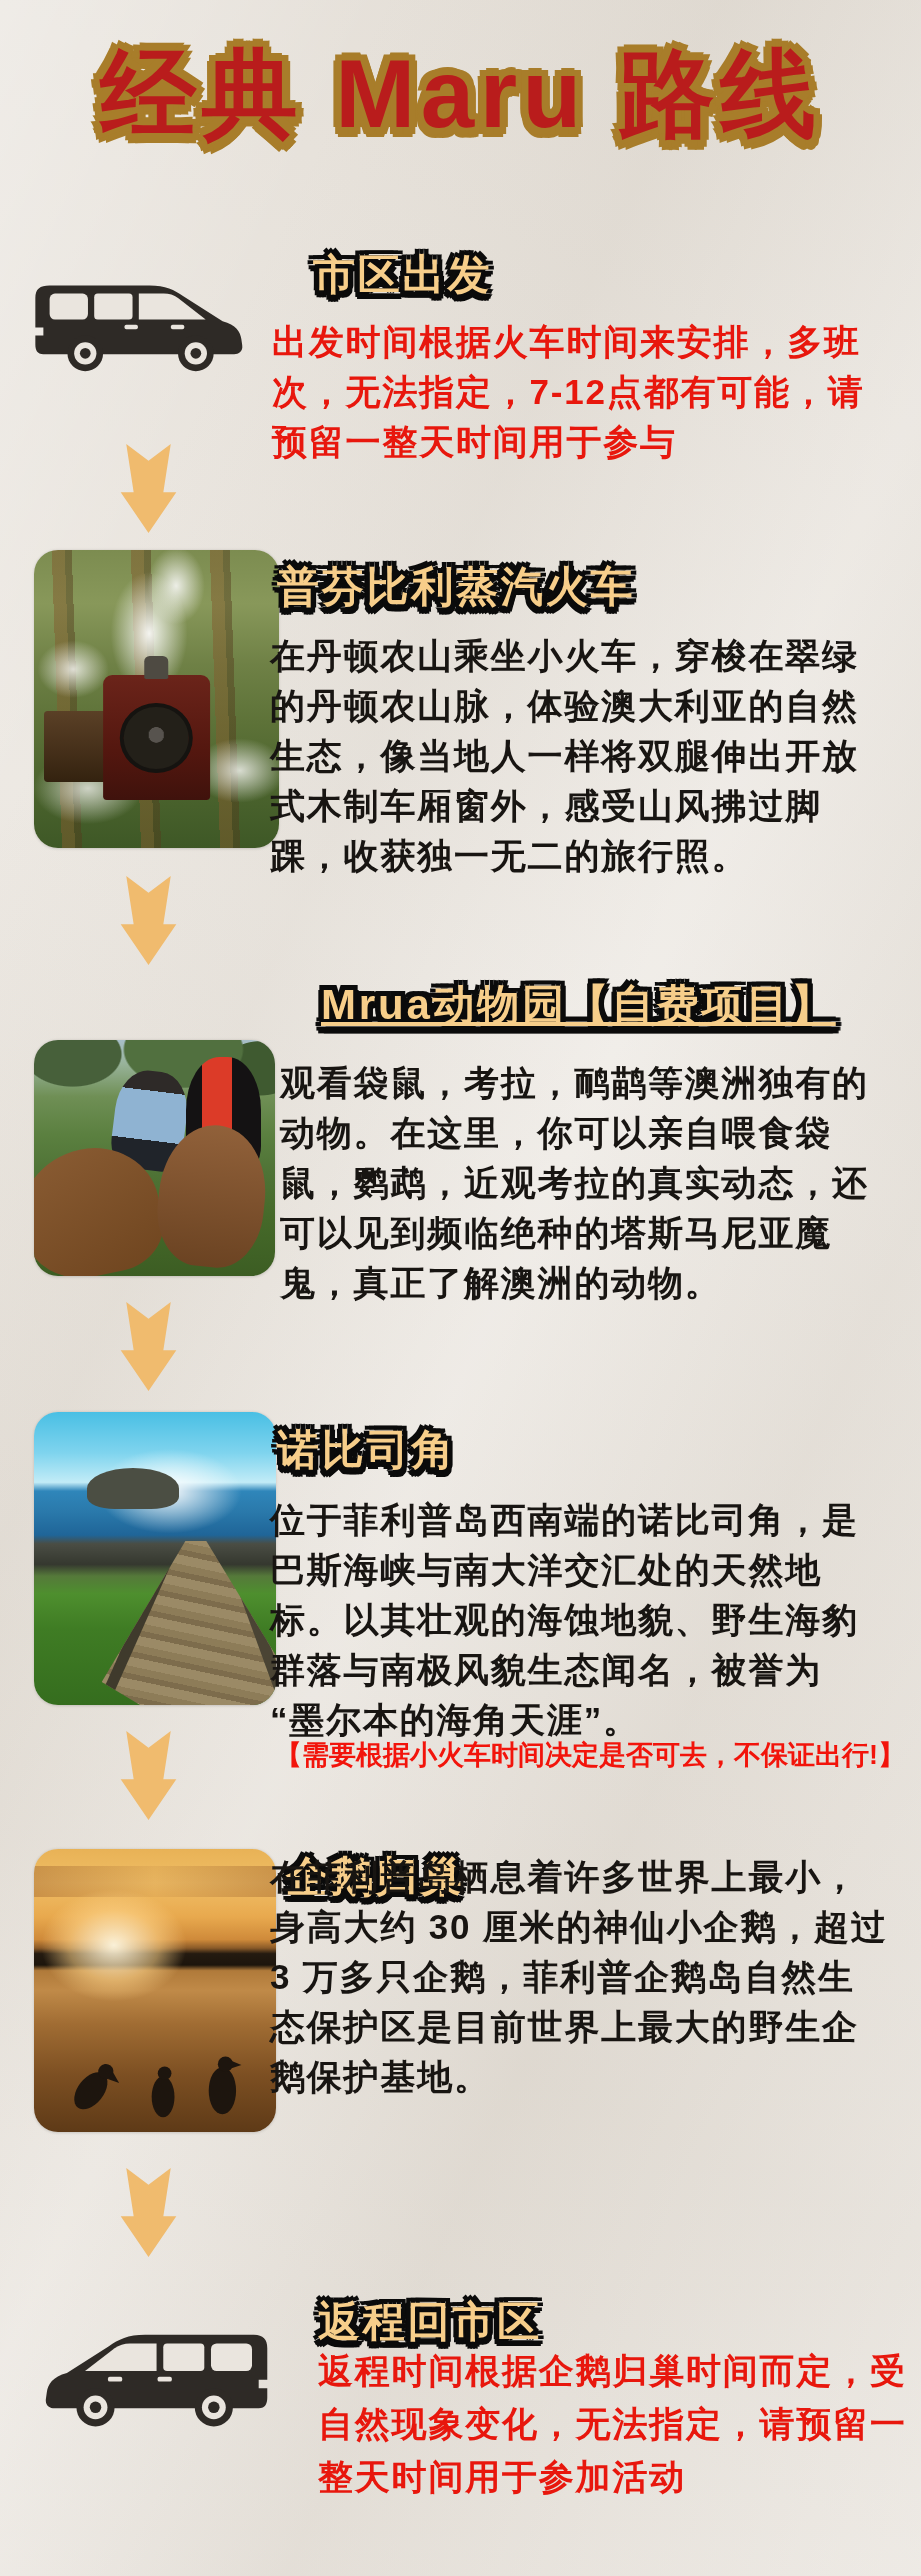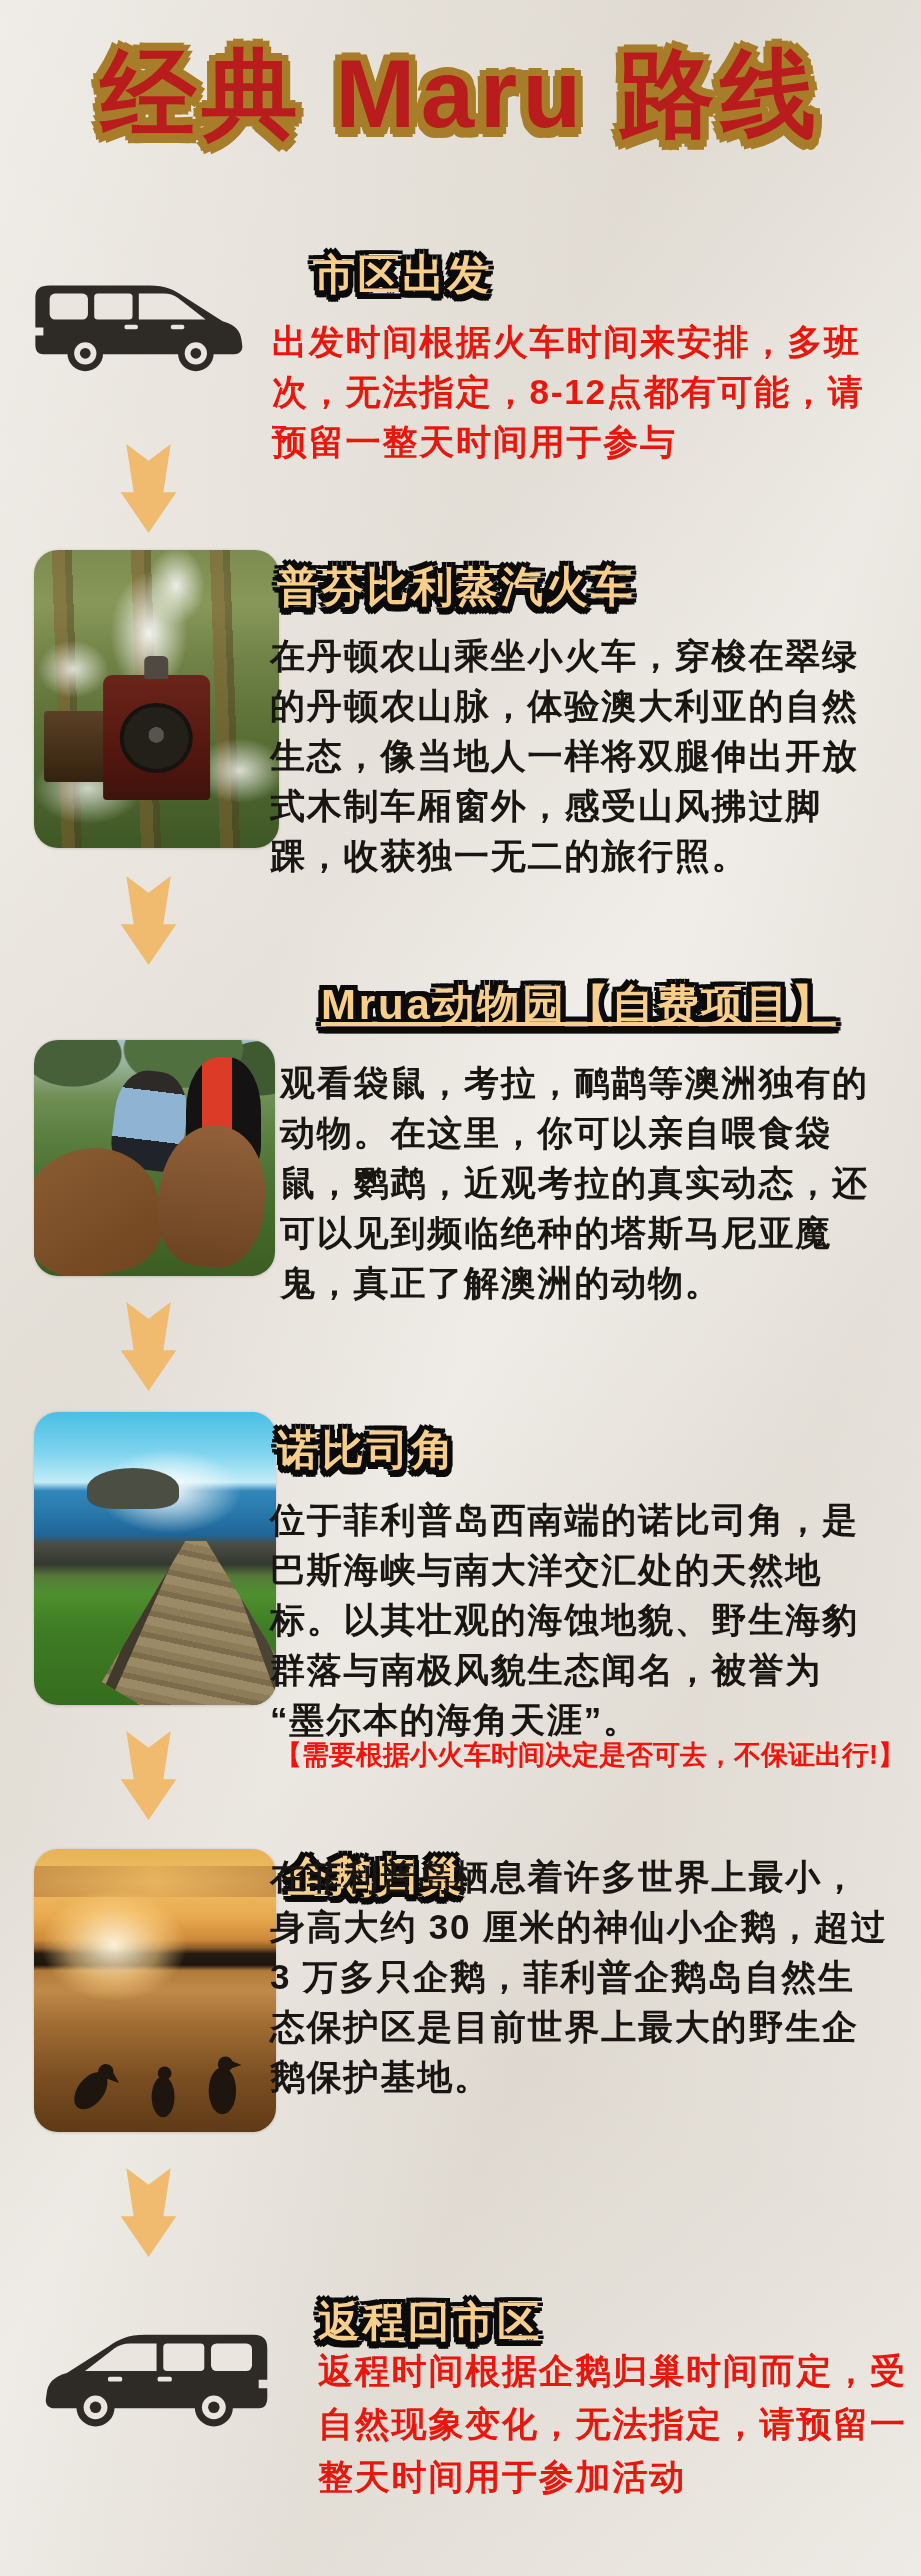--- a/index.html
+++ b/index.html
@@ -129,21 +129,21 @@
   </g>
   <circle cx="62" cy="80" r="20" fill="#2E2A26"></circle>
   <circle cx="62" cy="80" r="12.5" fill="#EAE5DE"></circle>
   <circle cx="62" cy="80" r="6" fill="#2E2A26"></circle>
   <circle cx="186" cy="80" r="20" fill="#2E2A26"></circle>
   <circle cx="186" cy="80" r="12.5" fill="#EAE5DE"></circle>
   <circle cx="186" cy="80" r="6" fill="#2E2A26"></circle>
 </svg>
 <div class="sec-heading h1">市区出发</div>
 <div class="body-text red b1">出发时间根据火车时间来安排，多班
-次，无法指定，8-12点都有可能，请
+次，无法指定，7-12点都有可能，请
 预留一整天时间用于参与</div>
 
 <svg class="arrow-down a1" viewBox="0 0 64 96">
   <polygon fill="#F0BB6E" points="8,0 32,18 56,0 48,52 62,52 32,96 2,52 16,52"></polygon>
 </svg>
 
 <div class="photo photo-train">
   <div class="train-carriage"></div>
   <div class="train-loco"></div>
 </div>

